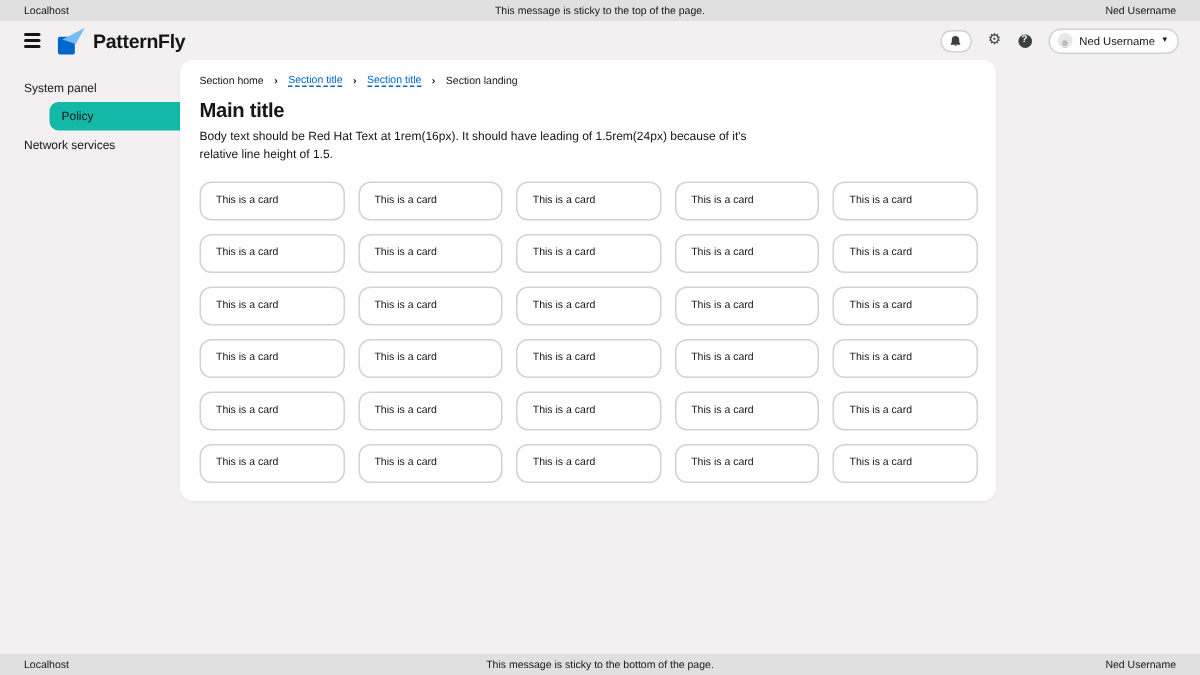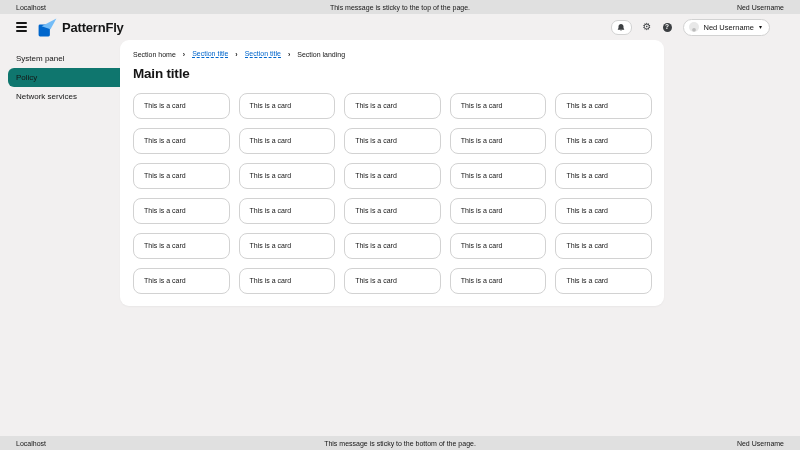--- a/index.html
+++ b/index.html
@@ -20,21 +20,21 @@
   }
   .banner-top { top:0; }
   .banner-bottom { bottom:0; }
   .banner .b-center { position:absolute; left:0; right:0; text-align:center; }
   .banner .b-left { position:relative; z-index:1; }
   .banner .b-right { margin-left:auto; position:relative; z-index:1; }
 
   
   .masthead {
     position:absolute; top:14px; left:0; right:0; height:26px;
-    display:flex; align-items:center; padding:0 30px 0 16px;
+    display:flex; align-items:center; padding:0 14px 0 16px;
   }
   .hamburger { width:11px; display:flex; flex-direction:column; gap:2.5px; cursor:pointer; margin-right:11px; }
   .hamburger i { display:block; height:1.5px; background:#151515; border-radius:1px; }
   .brand { display:flex; align-items:center; gap:5px; }
   .brand-logo { width:19px; height:19px; }
   .brand-name { font-size:13px; font-weight:bold; letter-spacing:-0.2px; }
   .mast-tools { margin-left:auto; display:flex; align-items:center; gap:11px; }
   .icon-btn { background:none; border:none; cursor:pointer; display:flex; align-items:center; justify-content:center; padding:0; }
   .bell-btn {
     width:21px; height:15px; background:#fff; border:1px solid #d2d2d2;
@@ -58,21 +58,21 @@
   
   .sidebar {
     position:absolute; top:40px; left:0; bottom:14px; width:140px;
     padding:9px 8px;
   }
   .nav-item {
     height:19px; display:flex; align-items:center;
     padding:0 8px; font-size:8px; border-radius:6px; cursor:pointer;
     color:#151515;
   }
-  .nav-item.selected { background:#0f766e; }
+  .nav-item.selected { background:#14b8a6;margin-left:25px; }
 
   
   .content {
     position:absolute; top:40px; left:120px; width:544px;
     background:var(--panel-bg,#fff); border-radius:9px;
     padding:10px 12px 12px 13px;
     box-shadow:0 1px 2px rgba(0,0,0,0.04);
   }
   .breadcrumb { display:flex; align-items:center; gap:7px; font-size:7px; }
   .crumb.link { color:var(--accent,#0066cc); border-bottom:1px dashed var(--accent,#0066cc); cursor:pointer; }
@@ -153,20 +153,21 @@
   <div class="breadcrumb">
       <span class="crumb text">Section home</span>
       <span class="crumb-sep">›</span>
       <span class="crumb link">Section title</span>
       <span class="crumb-sep">›</span>
       <span class="crumb link">Section title</span>
       <span class="crumb-sep">›</span>
       <span class="crumb current">Section landing</span>
     </div>
   <h1 class="page-title">Main title</h1>
+  <p class="body-text">Body text should be Red Hat Text at 1rem(16px). It should have leading of 1.5rem(24px) because of it's relative line height of 1.5.</p>
   <div class="card-grid" style="grid-template-columns: repeat(5, 1fr);">
       <div class="card"><span>This is a card</span></div>
       <div class="card"><span>This is a card</span></div>
       <div class="card"><span>This is a card</span></div>
       <div class="card"><span>This is a card</span></div>
       <div class="card"><span>This is a card</span></div>
       <div class="card"><span>This is a card</span></div>
       <div class="card"><span>This is a card</span></div>
       <div class="card"><span>This is a card</span></div>
       <div class="card"><span>This is a card</span></div>

